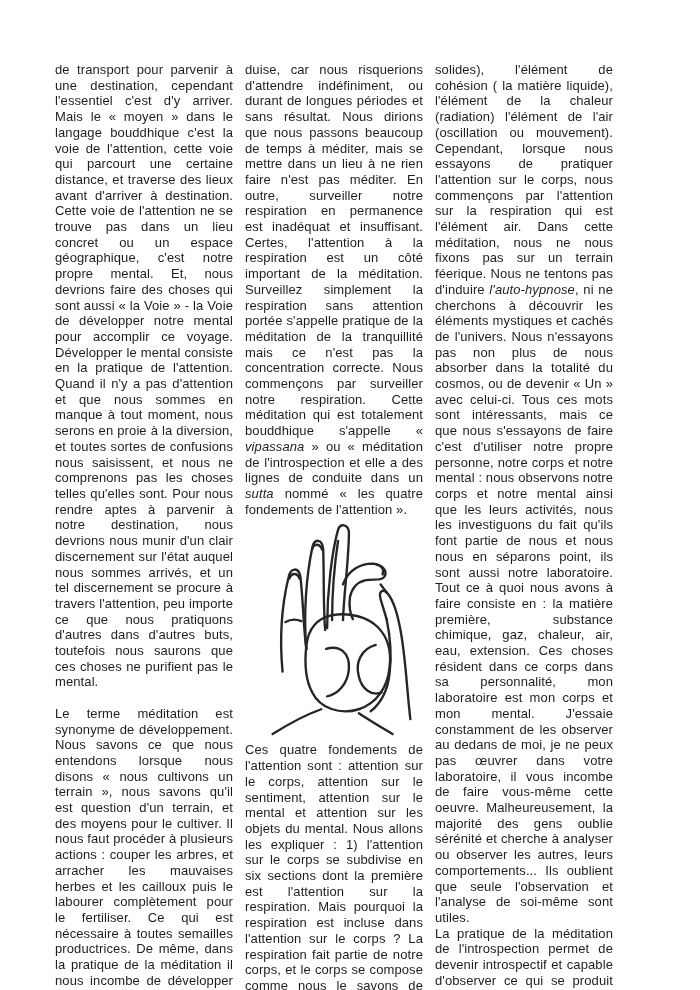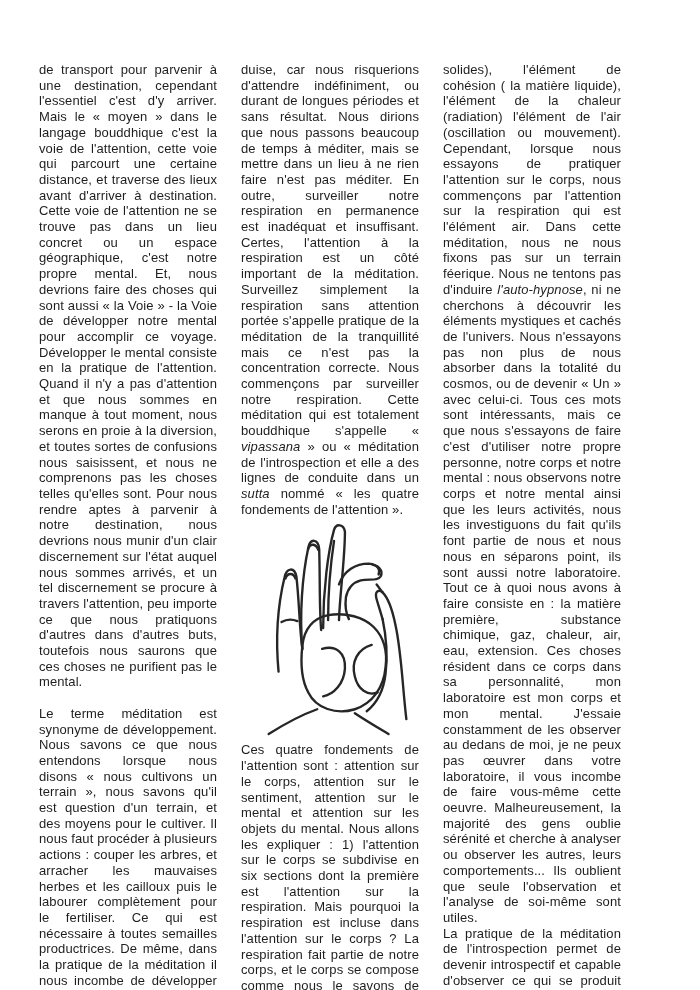--- a/index.html
+++ b/index.html
@@ -2,23 +2,23 @@
 <html lang="fr"><head>
 <meta charset="utf-8">
 <style>
   html, body { margin: 0; padding: 0; background: #ffffff; }
   .page {
     position: relative;
     width: 700px;
     height: 990px;
     background: #ffffff;
     box-sizing: border-box;
-    padding: 62px 72px 0 39px;
+    padding: 62px 72px 0 55px;
     display: flex;
-    gap: 24px;
+    gap: 12px;
     font-family: "Liberation Sans", "DejaVu Sans", sans-serif;
     font-size: 13px;
     line-height: 15.7px;
     color: #1e1e1e;
     overflow: hidden;
   }
   .col {
     flex: 0 0 178px;
     width: 178px;
     text-align: justify;

